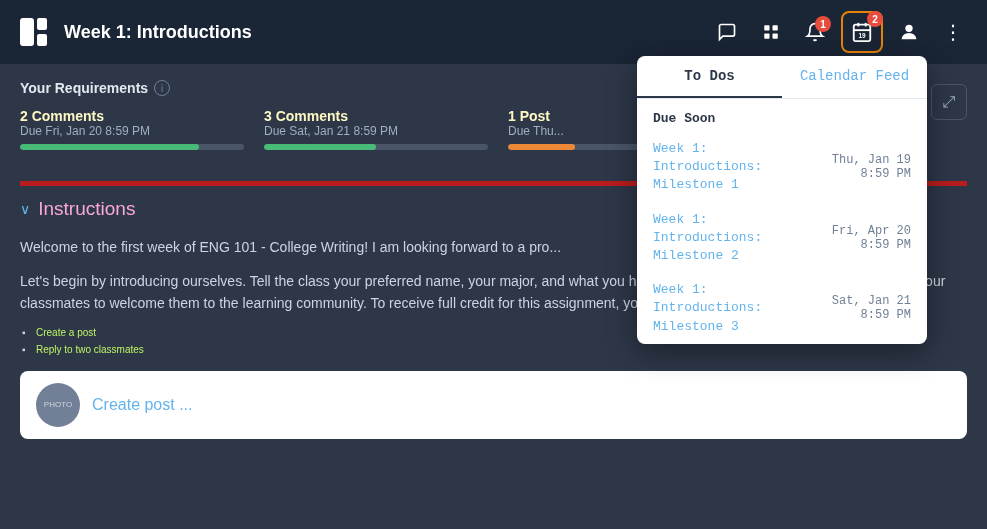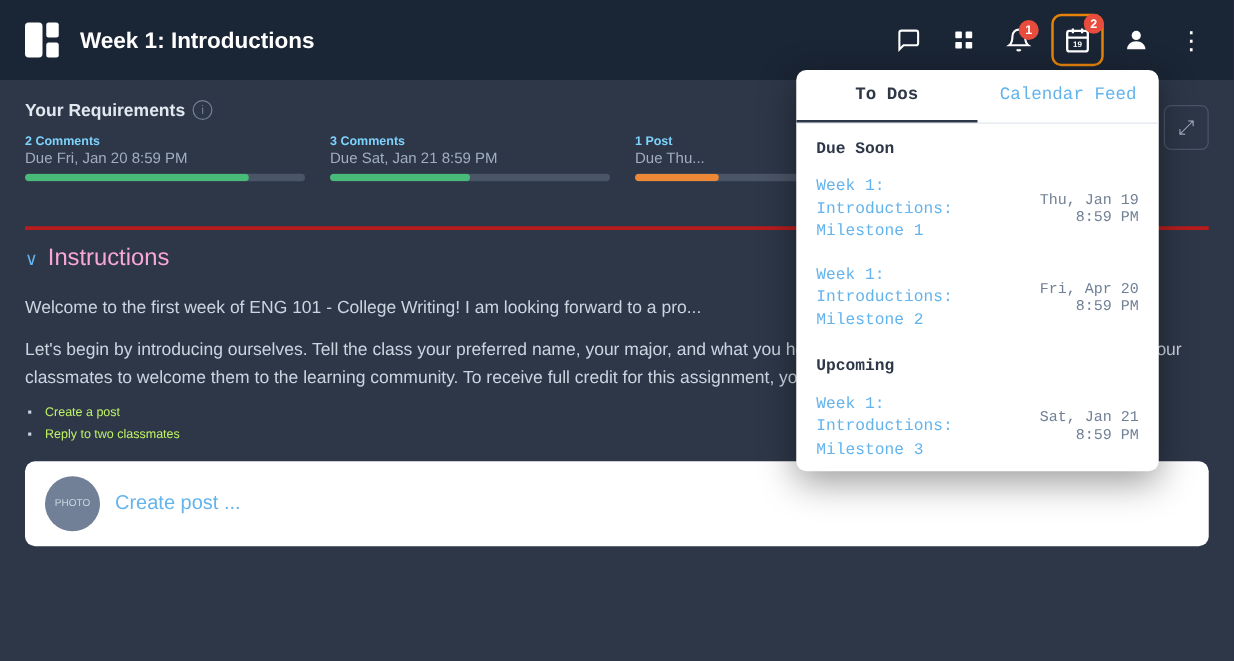--- a/index.html
+++ b/index.html
@@ -127,23 +127,23 @@
     .requirements-grid {
       display: flex;
       gap: 0;
       margin-bottom: 16px;
     }
     .req-item {
       flex: 1;
       padding-right: 20px;
     }
     .req-label {
-      font-size: 10px;
+      font-size: 14px;
       font-weight: 600;
-      color: #7dd3fc;
+      color: #fef9c3;
     }
     .req-due {
       font-size: 12px;
       color: #a0aec0;
       margin-bottom: 6px;
     }
     .progress-bar {
       height: 6px;
       background: #4a5568;
       border-radius: 3px;
@@ -370,21 +370,21 @@
       </svg>
     </div>
     <div class="icon-btn" style="font-size:20px; color:white;">⋮</div>
   </div>
 </div>
 
 <div class="main">
 
   <div class="content-area">
 
-    <div class="top-area" style="padding-bottom:12px; margin-bottom:12px; border-bottom:3px solid #b91c1c; display:flex; align-items:flex-start;">
+    <div class="top-area" style="padding-bottom:12px; margin-bottom:12px; border-bottom:5px solid #b91c1c; display:flex; align-items:flex-start;">
       <div style="flex:1;">
         <div class="requirements-header">
           <span class="requirements-title">Your Requirements</span>
           <div class="info-icon">i</div>
         </div>
         <div class="requirements-grid">
           <div class="req-item">
             <div class="req-label">2 Comments</div>
             <div class="req-due">Due Fri, Jan 20 8:59 PM</div>
             <div class="progress-bar">
@@ -464,21 +464,20 @@
   </div>
 
   <div class="dropdown-item">
     <div class="dropdown-item-title">Week 1: Introductions: Milestone 2</div>
     <div class="dropdown-item-date">
       <span>Fri, Apr 20</span><br>
       <span>8:59 PM</span>
     </div>
   </div>
 
-  <div class="dropdown-section-title">Upcoming</div>
 
   <div class="dropdown-item">
     <div class="dropdown-item-title">Week 1: Introductions: Milestone 3</div>
     <div class="dropdown-item-date">
       <span>Sat, Jan 21</span><br>
       <span>8:59 PM</span>
     </div>
   </div>
 </div>
 

